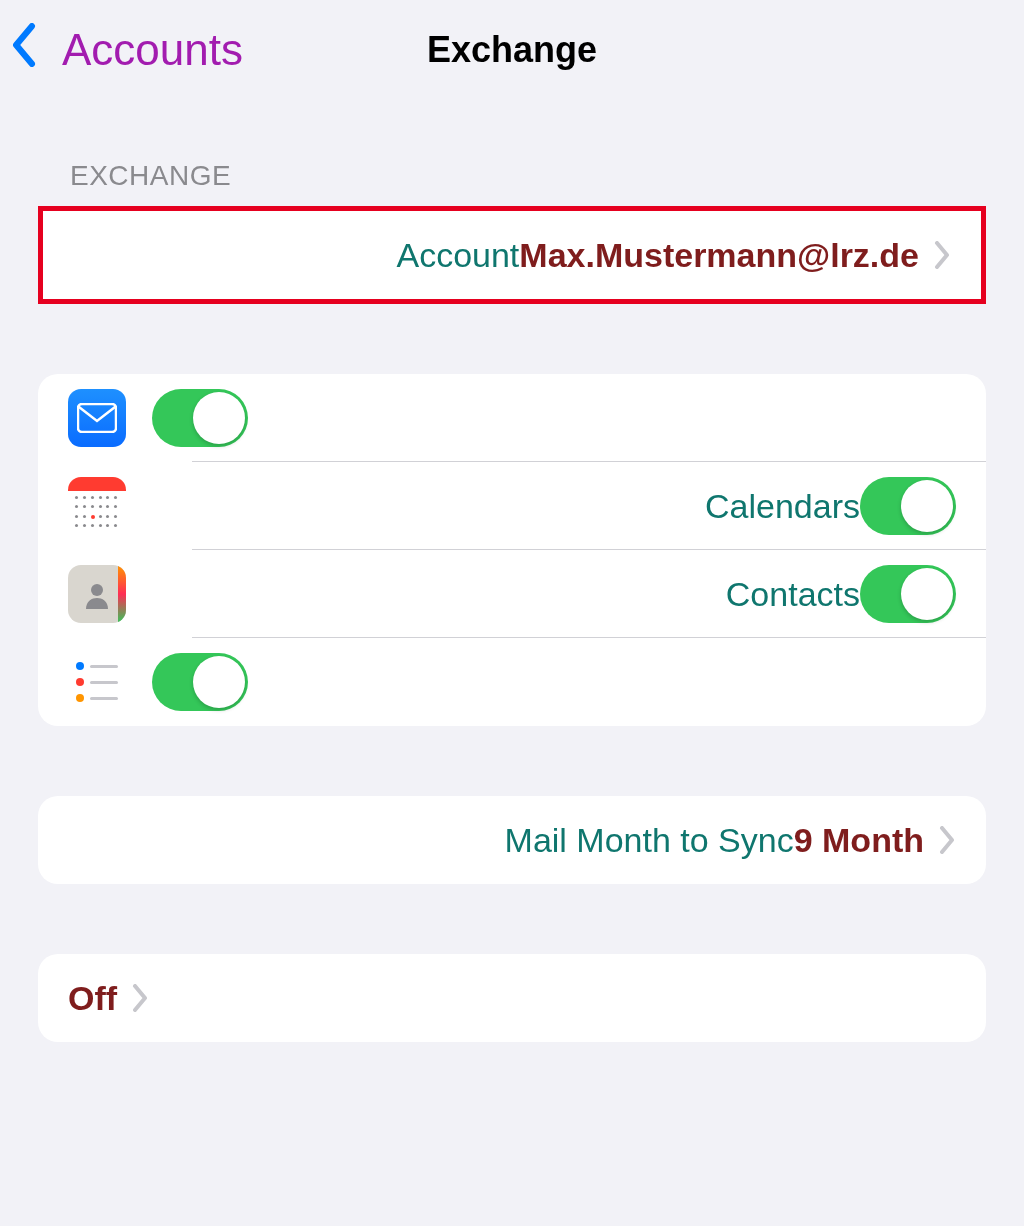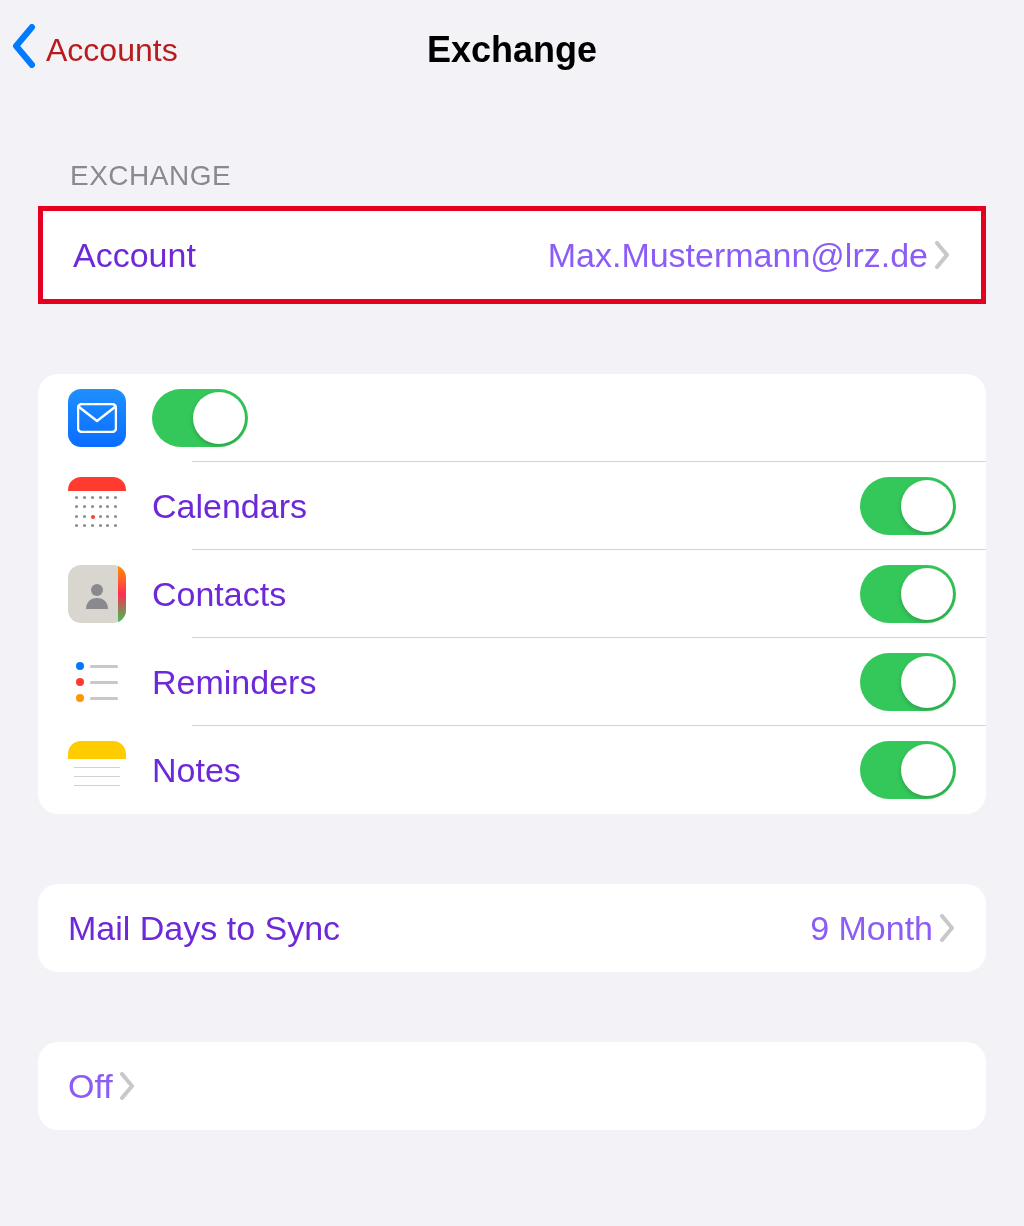--- a/index.html
+++ b/index.html
@@ -19,23 +19,23 @@
     align-items: center;
     justify-content: center;
   }
   .nav-back {
     position: absolute;
     left: 8px;
     top: 0;
     bottom: 0;
     display: flex;
     align-items: center;
-    gap: 6px;
-    color: #b91c1c;
-    font-size: 32px;
+    gap: 22px;
+    color: #a21caf;
+    font-size: 44px;
     cursor: pointer;
   }
   .nav-back svg { width: 32px; height: 44px; }
   .nav-title {
     font-size: 36px;
     font-weight: 600;
     color: #000;
   }
 
   
@@ -84,26 +84,28 @@
     margin-right: 26px;
     flex-shrink: 0;
     display: flex;
     align-items: center;
     justify-content: center;
     overflow: hidden;
   }
   .row-label {
     font-size: 34px;
     flex: 1;
-    color: #6d28d9;
+    color: #0f766e;
+    text-align: right;
   }
   .row-value {
     font-size: 34px;
-    color: #8b5cf6;
-    margin-right: 5px;
+    color: #7f1d1d;
+    margin-right: 14px;
+    font-weight: bold;
   }
   .chevron svg { width: 18px; height: 28px; }
   .chevron { color: #c7c7cc; display: flex; }
 
   
   .toggle {
     width: 96px;
     height: 58px;
     border-radius: 32px;
     background: #34c759;
@@ -256,40 +258,29 @@
         </div>
       <div class="line">
           <div class="bullet" style="background:#ff3b30"></div>
           <div class="bar"></div>
         </div>
       <div class="line">
           <div class="bullet" style="background:#ff9500"></div>
           <div class="bar"></div>
         </div>
     </div>
-    <span class="row-label">Reminders</span>
-    <div class="toggle"></div>
-  </div>
-
-  <div class="row">
-    <div class="row-icon icon-notes">
-      <div class="n-top"></div>
-      <div class="n-line"></div>
-      <div class="n-line"></div>
-      <div class="n-line"></div>
-    </div>
-    <span class="row-label">Notes</span>
-    <div class="toggle"></div>
-  </div>
+    <div class="toggle"></div>
+  </div>
+
 
 </div>
 
 <div class="group">
   <div class="row plain">
-    <span class="row-label">Mail Days to Sync</span>
+    <span class="row-label">Mail Month to Sync</span>
     <span class="row-value">9 Month</span>
     <span class="chevron">
       <svg viewBox="0 0 18 28">
           <path d="M4 2 L14 14 L4 26" stroke="#c7c7cc" stroke-width="4" fill="none" stroke-linecap="round" stroke-linejoin="round"></path>
         </svg>
     </span>
   </div>
 </div>
 
 <div class="group">

